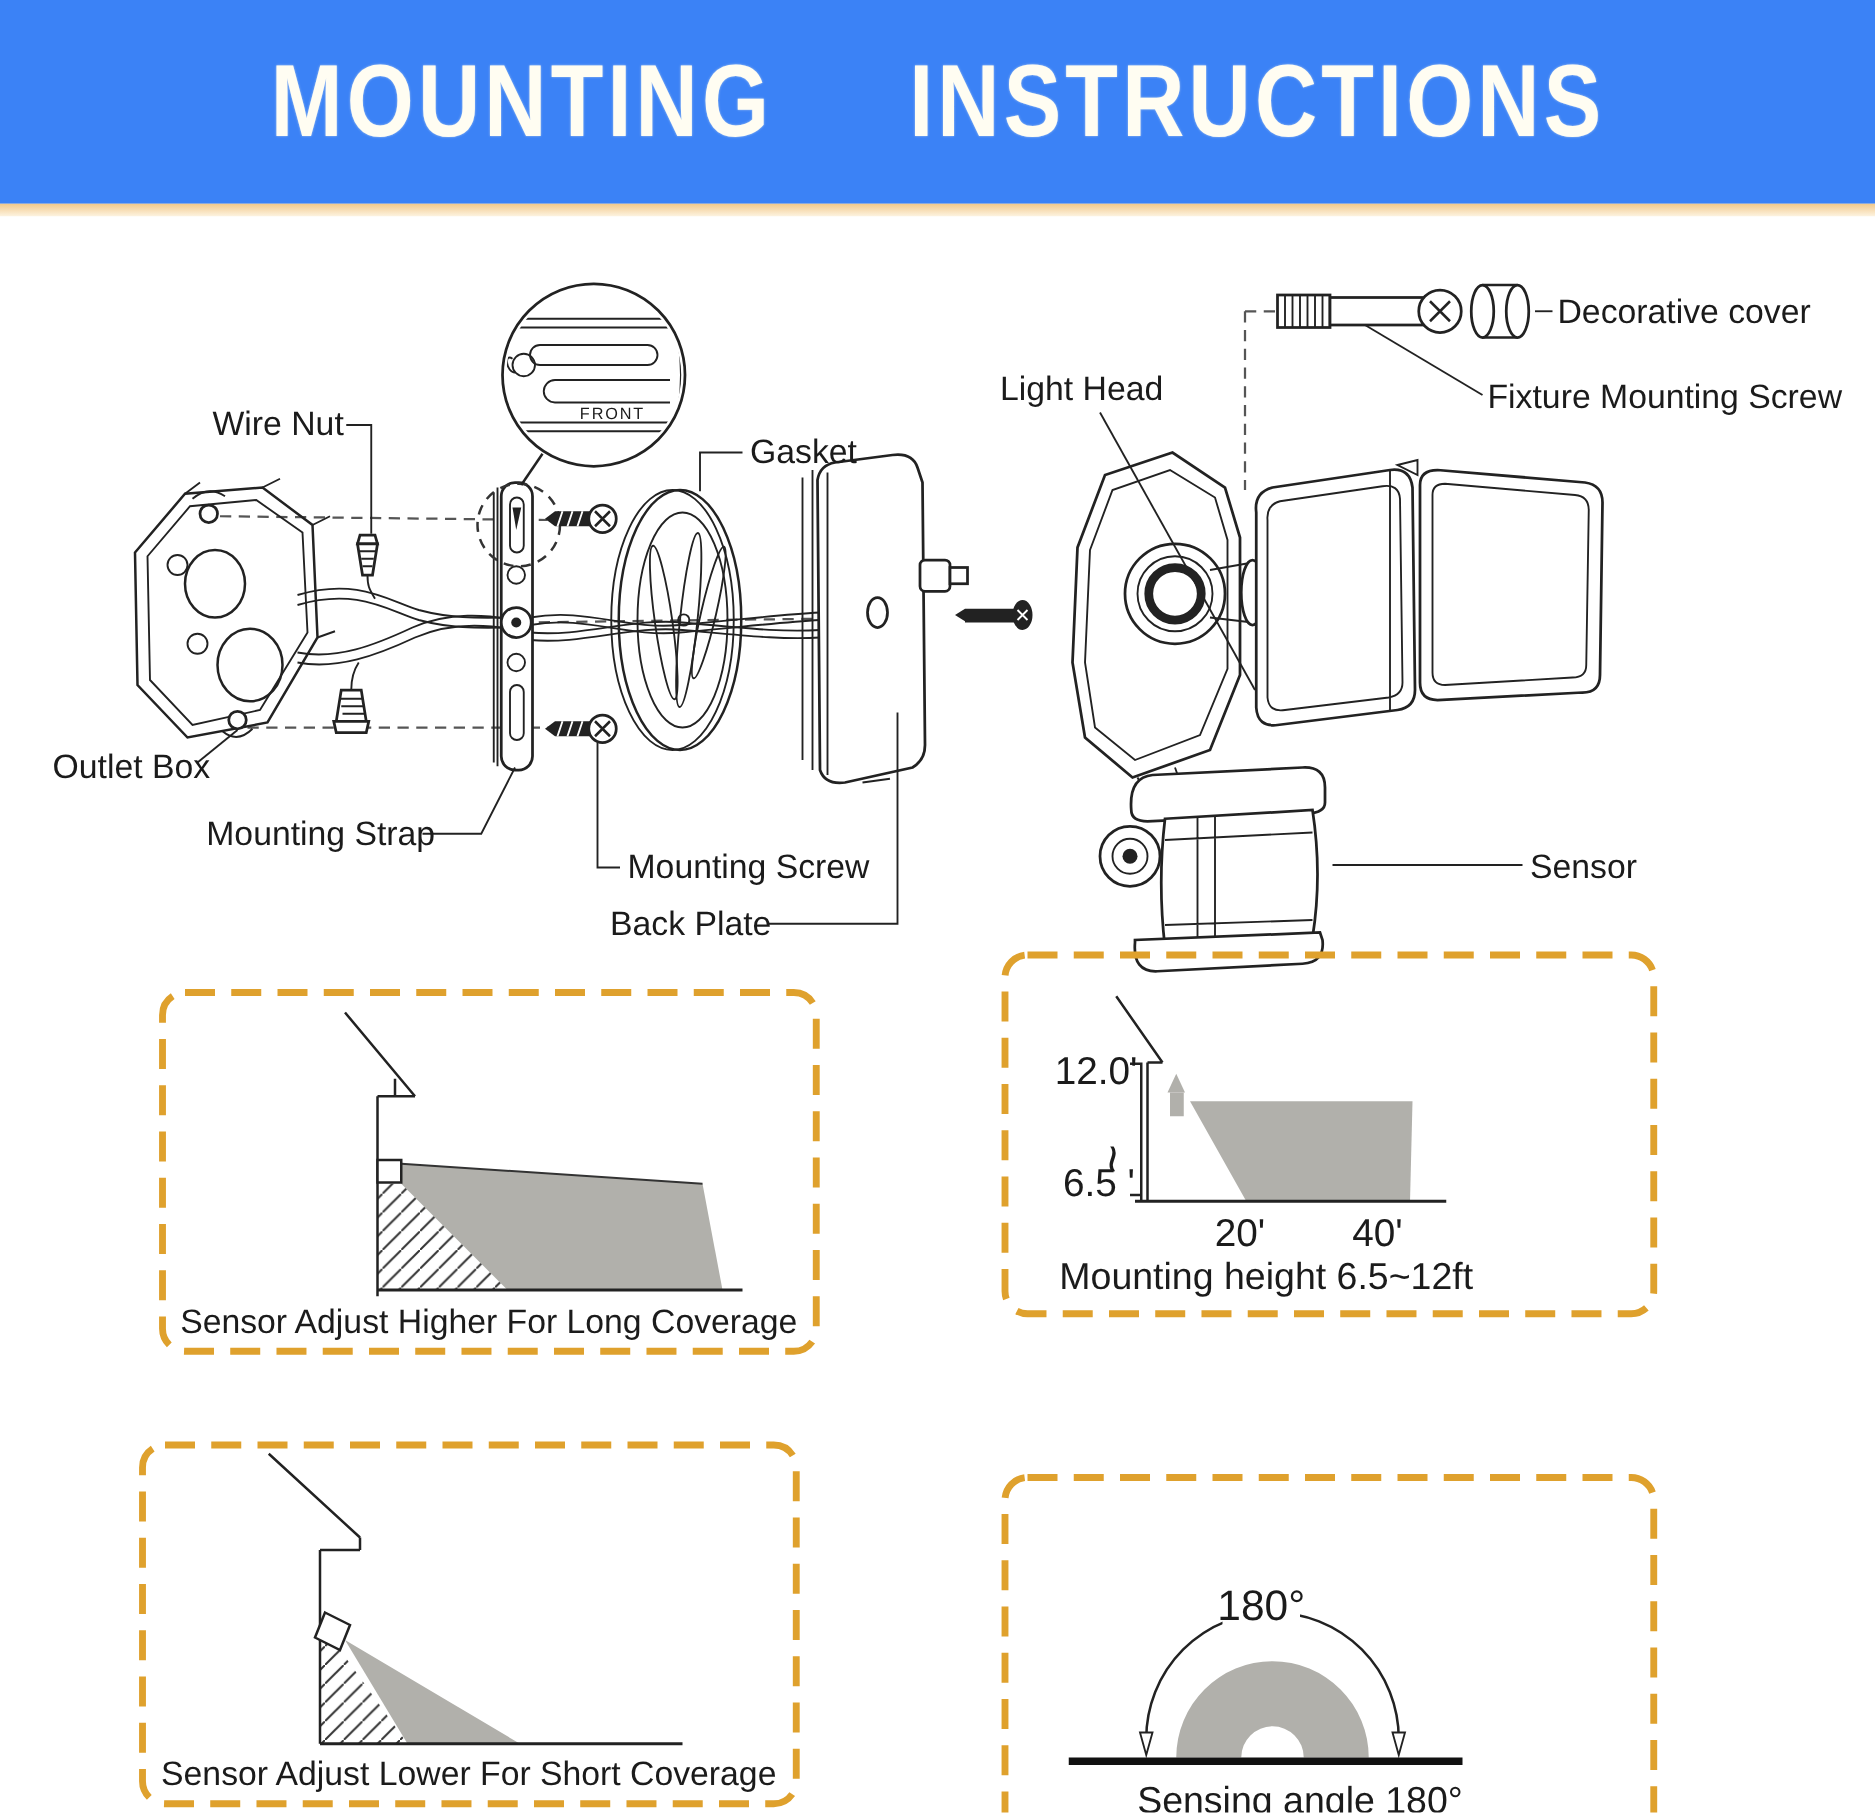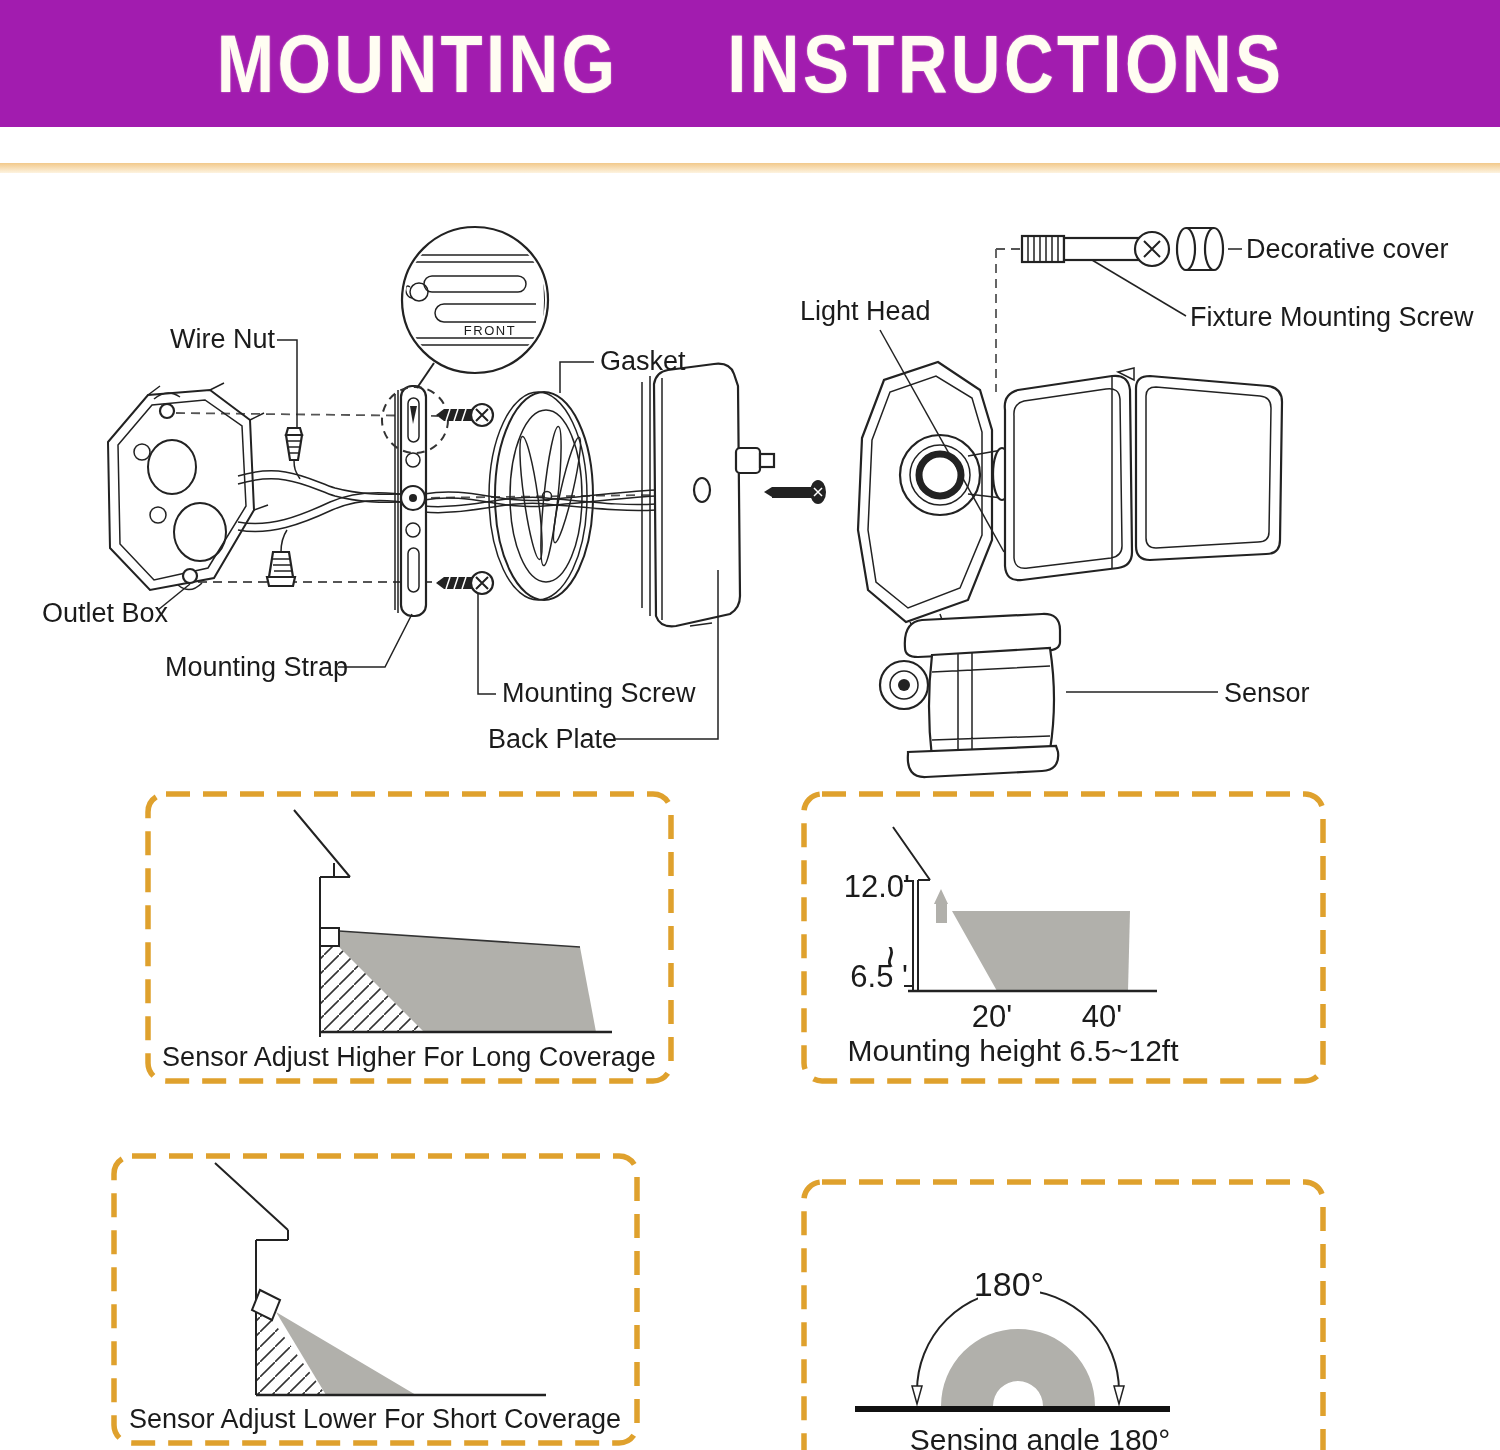--- a/index.html
+++ b/index.html
@@ -1,24 +1,24 @@
 <!DOCTYPE html>
 <html><head>
 <meta charset="utf-8">
 <style>
   html,body{margin:0;padding:0;background:#ffffff;}
   body{width:1500px;height:1450px;position:relative;font-family:"Liberation Sans",sans-serif;overflow:hidden;}
-  .banner{position:absolute;left:0;top:0;width:1500px;height:127px;background:#a21caf;display:flex;align-items:center;justify-content:center;}
+  .banner{position:absolute;left:0;top:0;width:1500px;height:163px;background:#3b82f6;display:flex;align-items:center;justify-content:center;}
   .banner-strip{position:absolute;left:0;top:163px;width:1500px;height:10px;background:linear-gradient(#f2c98b,#fdf3e0);}
   .title{color:#FFFDF2;font-weight:bold;font-size:82px;letter-spacing:4px;word-spacing:38px;transform:scaleX(0.84);white-space:pre;text-shadow:0 0 2px rgba(255,252,235,.6);}
   .diagram-svg{position:absolute;left:0;top:180px;width:1500px;height:600px;}
   .panel{position:absolute;}
   .panel svg{display:block;width:100%;height:100%;}
-  .p1{left:144px;top:790px;width:531px;height:295px;}
-  .p2{left:800px;top:790px;width:527px;height:295px;}
+  .p1{left:126px;top:790px;width:531px;height:295px;}
+  .p2{left:800px;top:760px;width:527px;height:295px;}
   .p3{left:110px;top:1152px;width:531px;height:295px;}
   .p4{left:800px;top:1178px;width:527px;height:295px;}
   svg text{font-family:"Liberation Sans",sans-serif;fill:#1b1b1b;}
   .lbl{font-size:27px;}
   .cap{font-size:27px;}
   .cap2{font-size:30px;}
   .num{font-size:31px;}
   .ln{stroke:#222;stroke-width:2;fill:none;}
   .ln15{stroke:#222;stroke-width:1.5;fill:none;}
   .lnw{stroke:#222;stroke-width:2.2;fill:#fff;}

